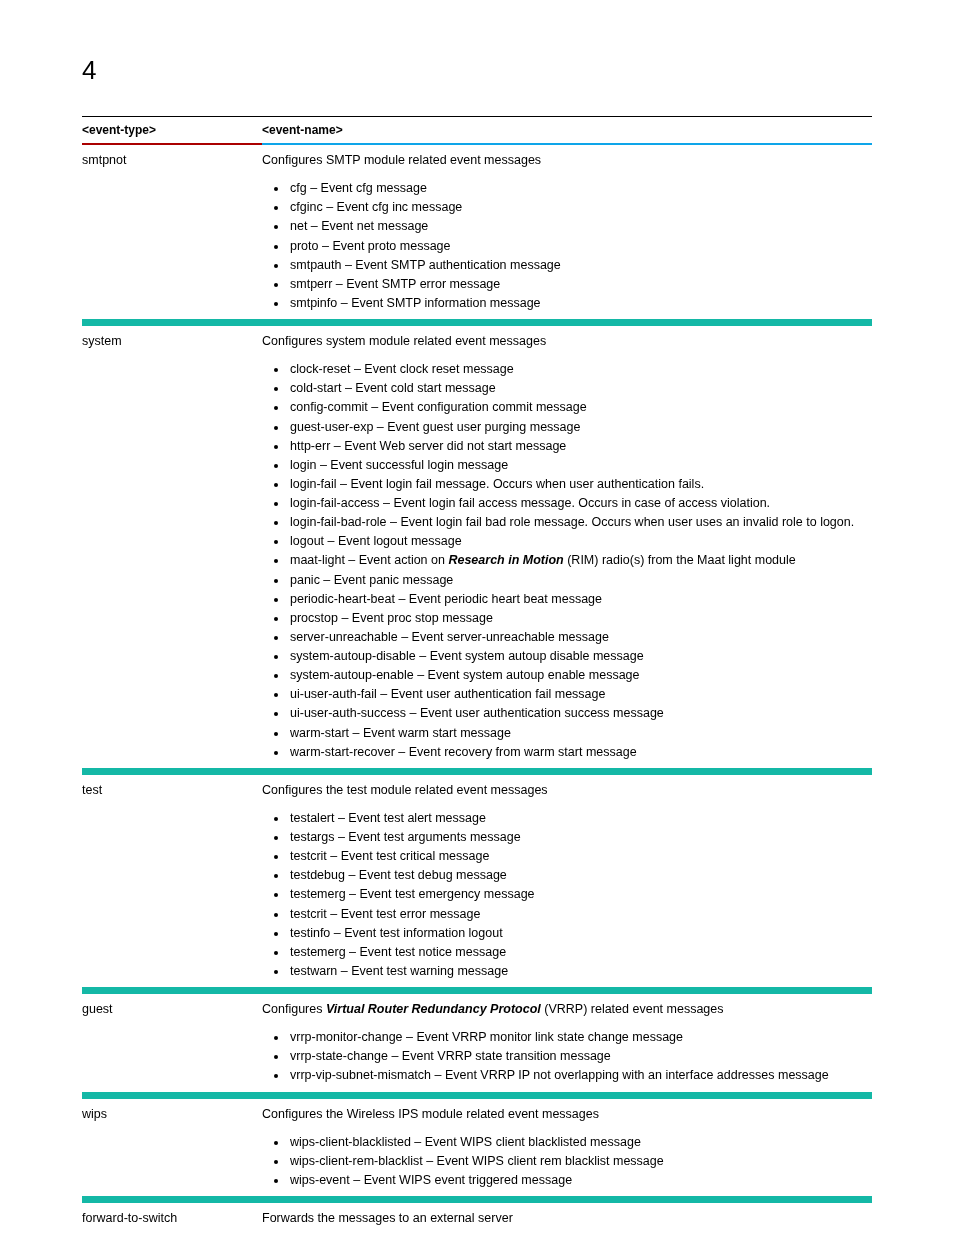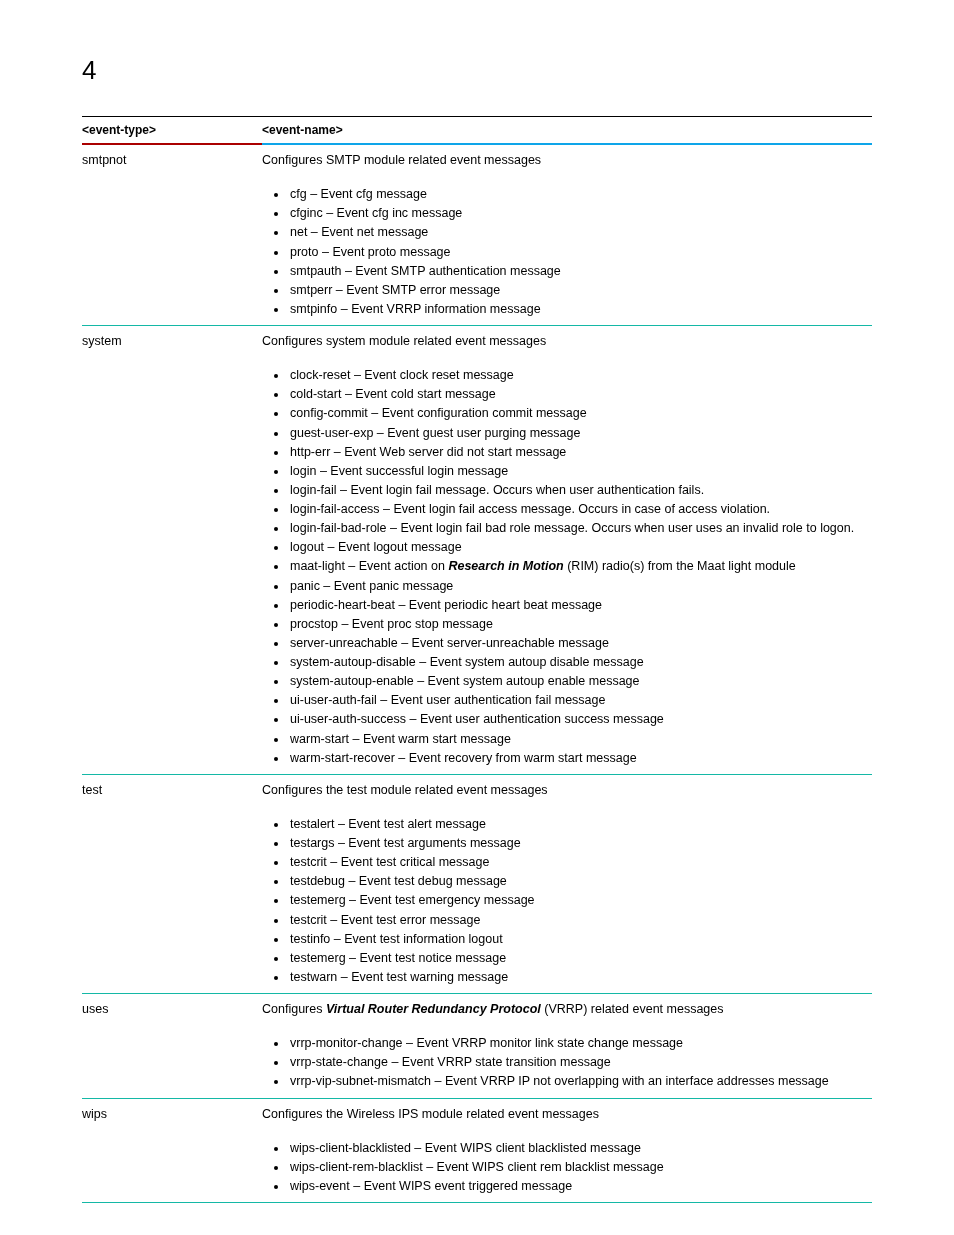--- a/index.html
+++ b/index.html
@@ -32,29 +32,29 @@
     padding: 6px 4px 6px 0;
     border-top: 1.5px solid #000;
     border-bottom: 2px solid #0ea5e9;
   }
   table.ref thead th:first-child {
     border-bottom-color: #a00;
   }
   table.ref td {
     vertical-align: top;
     padding: 6px 4px 6px 0;
-    border-bottom: 1px solid #14b8a6;
+    border-bottom: 7px solid #14b8a6;
     font-size: 12.5px;
     line-height: 1.45;
   }
   table.ref td.col-type {
     width: 176px;
   }
   ul.bul {
-    margin: 16px 0 0 0;
+    margin: 10px 0 0 0;
     padding-left: 26px;
   }
   ul.bul li {
     margin: 0 0 1px 0;
     padding-left: 2px;
   }
   em { font-style: italic; font-weight: bold; }
 </style>
 </head>
 <body>
@@ -72,21 +72,21 @@
     <tbody id="tbody">
     <tr>
           <td class="col-type">smtpnot</td>
           <td><span>Configures SMTP module related event messages</span><ul class="bul">
               <li>cfg – Event cfg message</li>
               <li>cfginc – Event cfg inc message</li>
               <li>net – Event net message</li>
               <li>proto – Event proto message</li>
               <li>smtpauth – Event SMTP authentication message</li>
               <li>smtperr – Event SMTP error message</li>
-              <li>smtpinfo – Event VRRP information message</li>
+              <li>smtpinfo – Event SMTP information message</li>
             </ul></td>
         </tr>
         <tr>
           <td class="col-type">system</td>
           <td><span>Configures system module related event messages</span><ul class="bul">
               <li>clock-reset – Event clock reset message</li>
               <li>cold-start – Event cold start message</li>
               <li>config-commit – Event configuration commit message</li>
               <li>guest-user-exp – Event guest user purging message</li>
               <li>http-err – Event Web server did not start message</li>
@@ -116,30 +116,34 @@
               <li>testcrit – Event test critical message</li>
               <li>testdebug – Event test debug message</li>
               <li>testemerg – Event test emergency message</li>
               <li>testcrit – Event test error message</li>
               <li>testinfo – Event test information logout</li>
               <li>testemerg – Event test notice message</li>
               <li>testwarn – Event test warning message</li>
             </ul></td>
         </tr>
         <tr>
-          <td class="col-type">uses</td>
+          <td class="col-type">guest</td>
           <td><span>Configures <em>Virtual Router Redundancy Protocol</em> (VRRP) related event messages</span><ul class="bul">
               <li>vrrp-monitor-change – Event VRRP monitor link state change message</li>
               <li>vrrp-state-change – Event VRRP state transition message</li>
               <li>vrrp-vip-subnet-mismatch – Event VRRP IP not overlapping with an interface addresses message</li>
             </ul></td>
         </tr>
         <tr>
           <td class="col-type">wips</td>
           <td><span>Configures the Wireless IPS module related event messages</span><ul class="bul">
               <li>wips-client-blacklisted – Event WIPS client blacklisted message</li>
               <li>wips-client-rem-blacklist – Event WIPS client rem blacklist message</li>
               <li>wips-event – Event WIPS event triggered message</li>
             </ul></td>
         </tr>
+        <tr>
+          <td class="col-type" style="border-bottom: none;">forward-to-switch</td>
+          <td style="border-bottom: none;"><span>Forwards the messages to an external server</span></td>
+        </tr>
       </tbody>
   </table>
 </div>
 
 </body></html>

